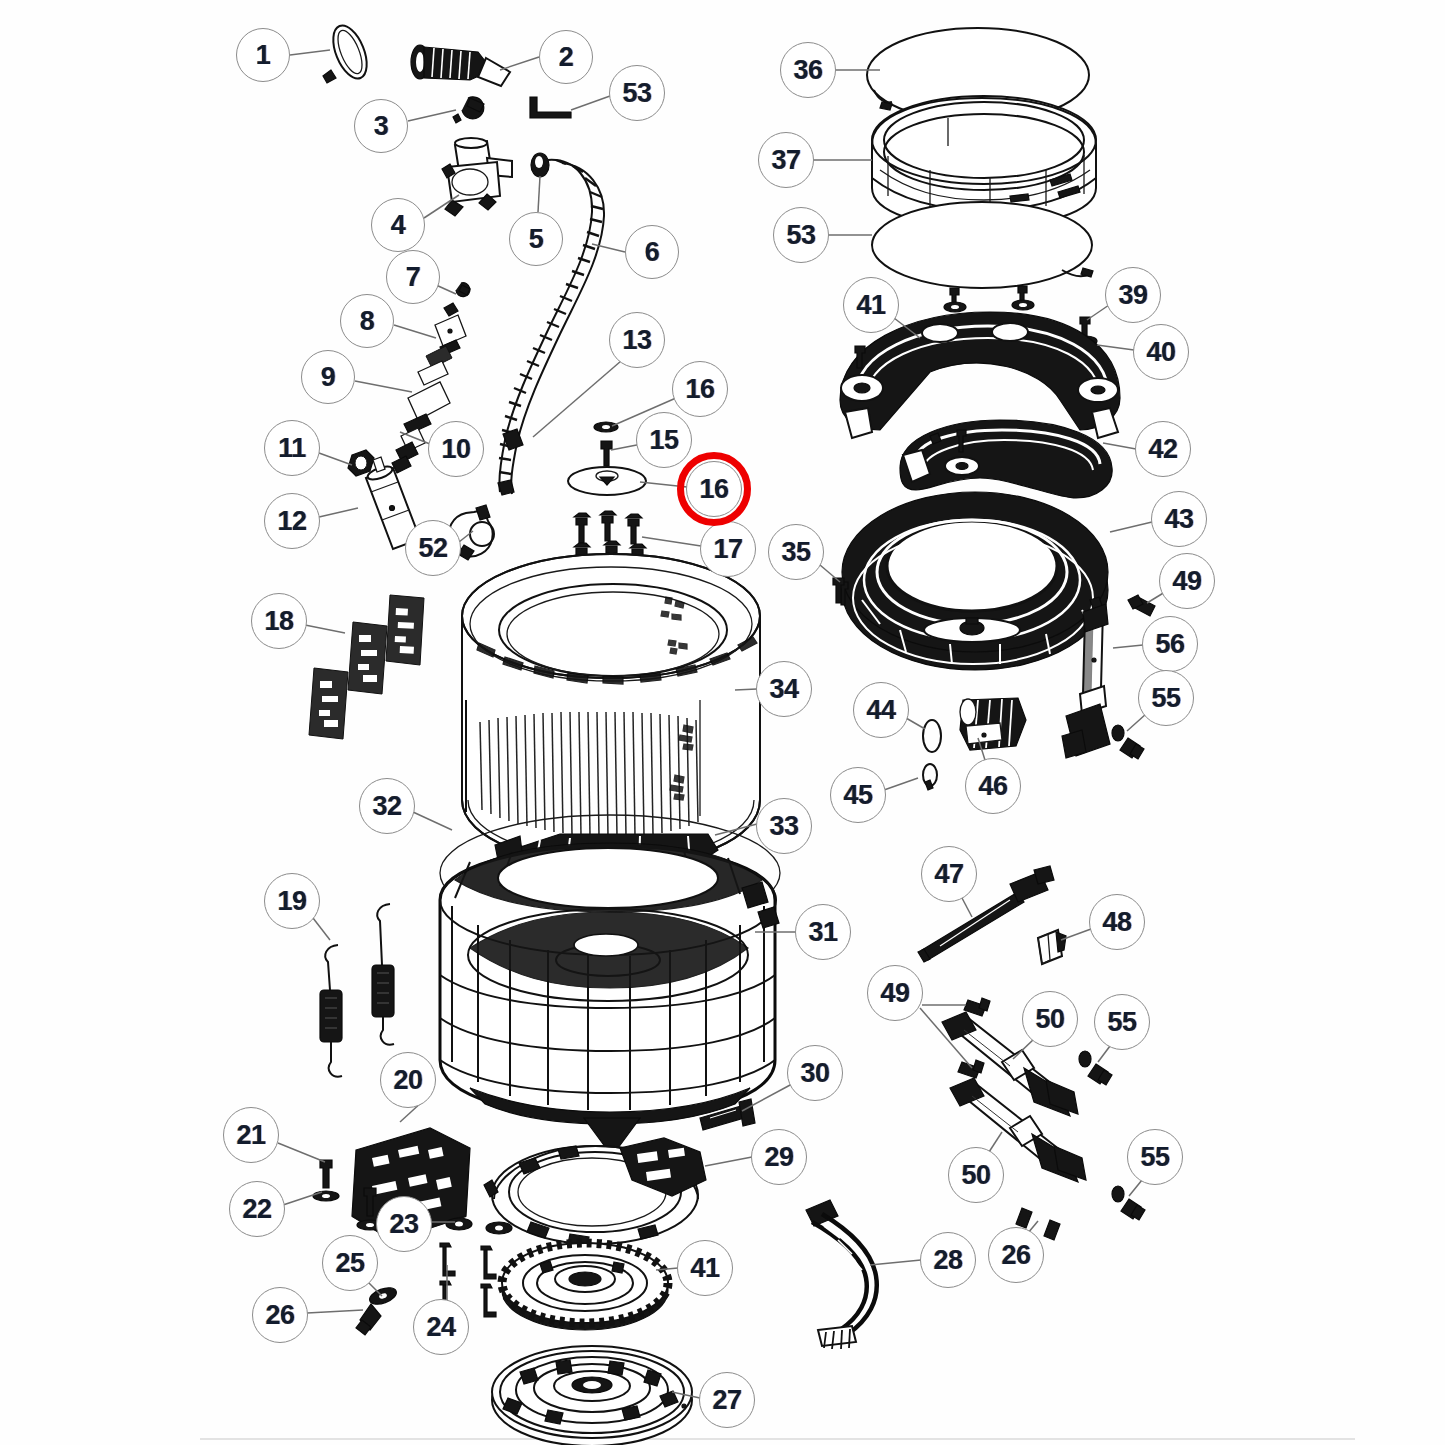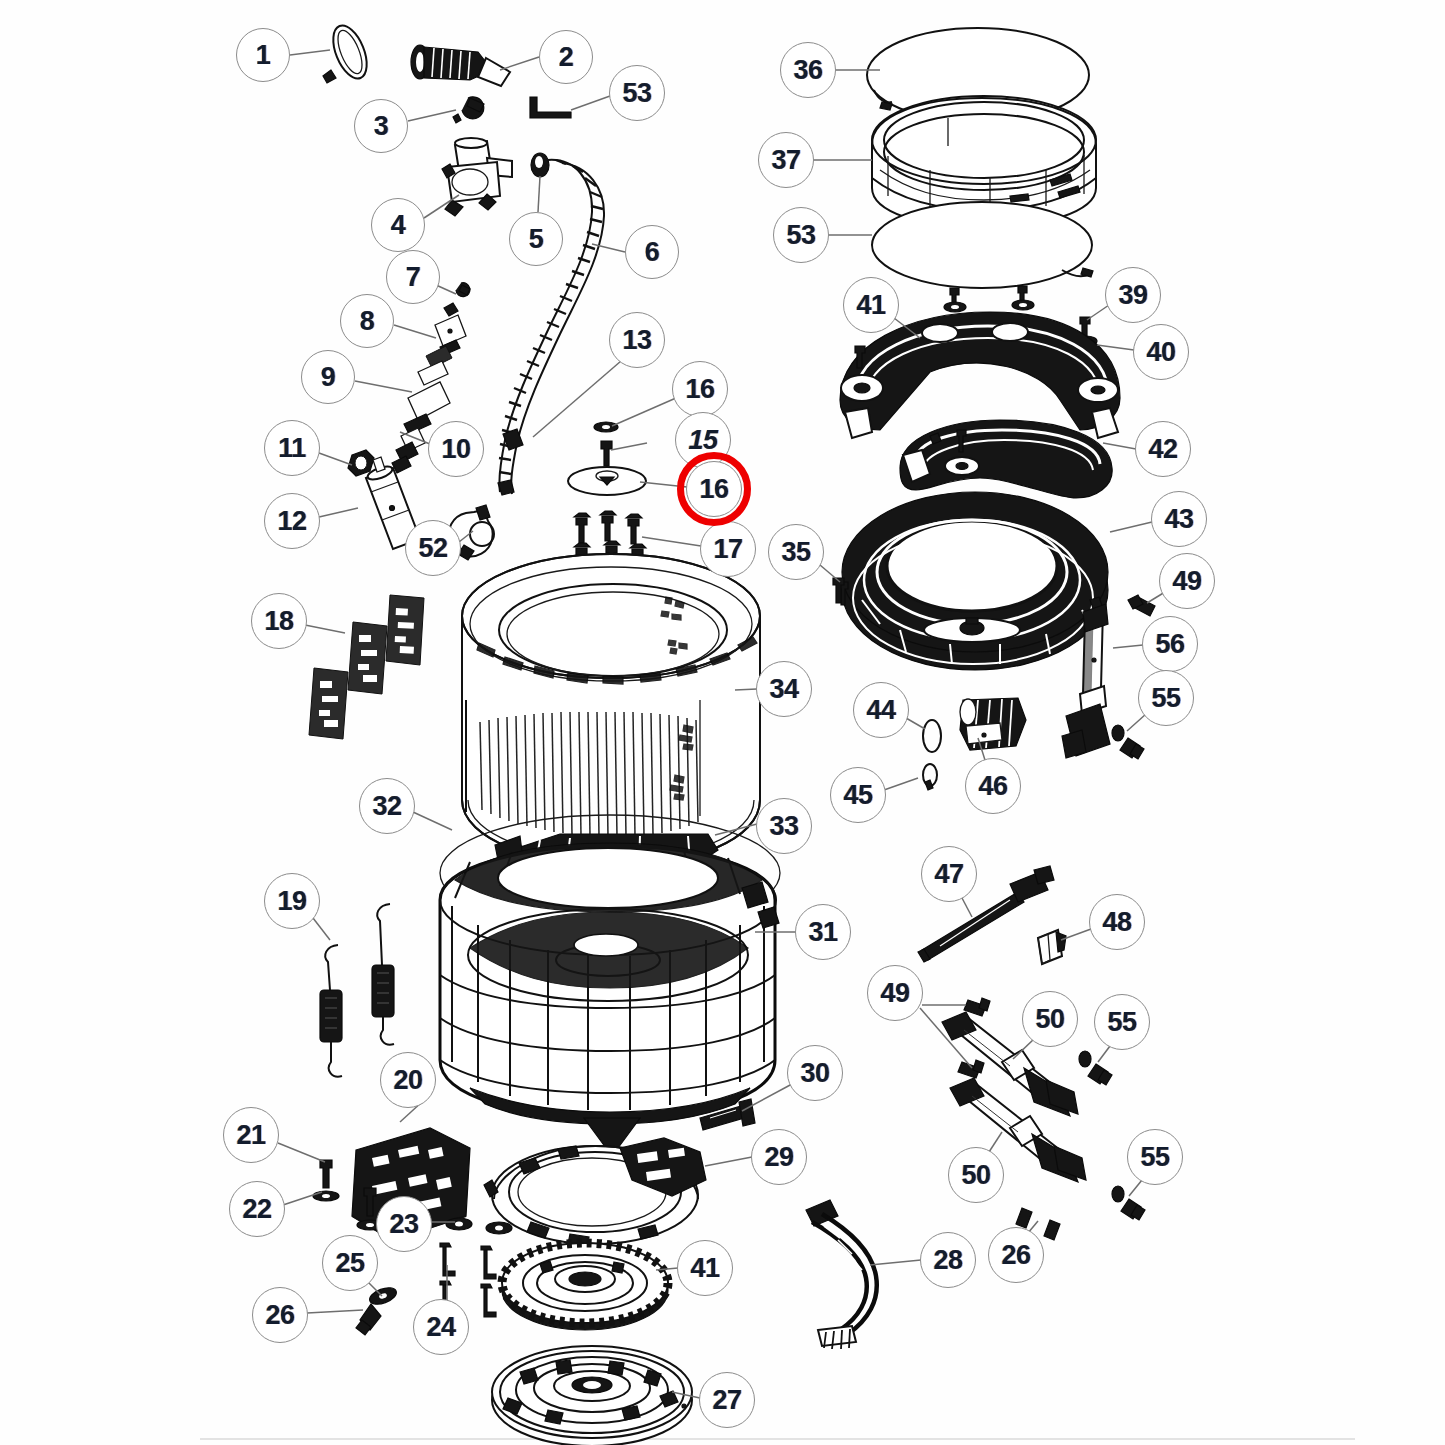--- a/index.html
+++ b/index.html
@@ -874,21 +874,21 @@
       </div>
       <div class="callout wide" style="left: 433px; top: 548px;">
         <span class="num">52</span>
       </div>
       <div class="callout wide" style="left: 637px; top: 340px;">
         <span class="num">13</span>
       </div>
       <div class="callout wide" style="left: 700px; top: 389px;">
         <span class="num">16</span>
       </div>
-      <div class="callout wide" style="left: 703px; top: 440px; font-style: italic;">
+      <div class="callout wide" style="left: 664px; top: 440px;">
         <span class="num">15</span>
       </div>
       <div class="callout wide" style="left: 714px; top: 489px;">
         <span class="num">16</span>
       </div>
       <div class="callout wide" style="left: 728px; top: 549px; justify-content: center;">
         <span class="num">17</span>
       </div>
       <div class="callout wide" style="left: 279px; top: 621px;">
         <span class="num">18</span>

